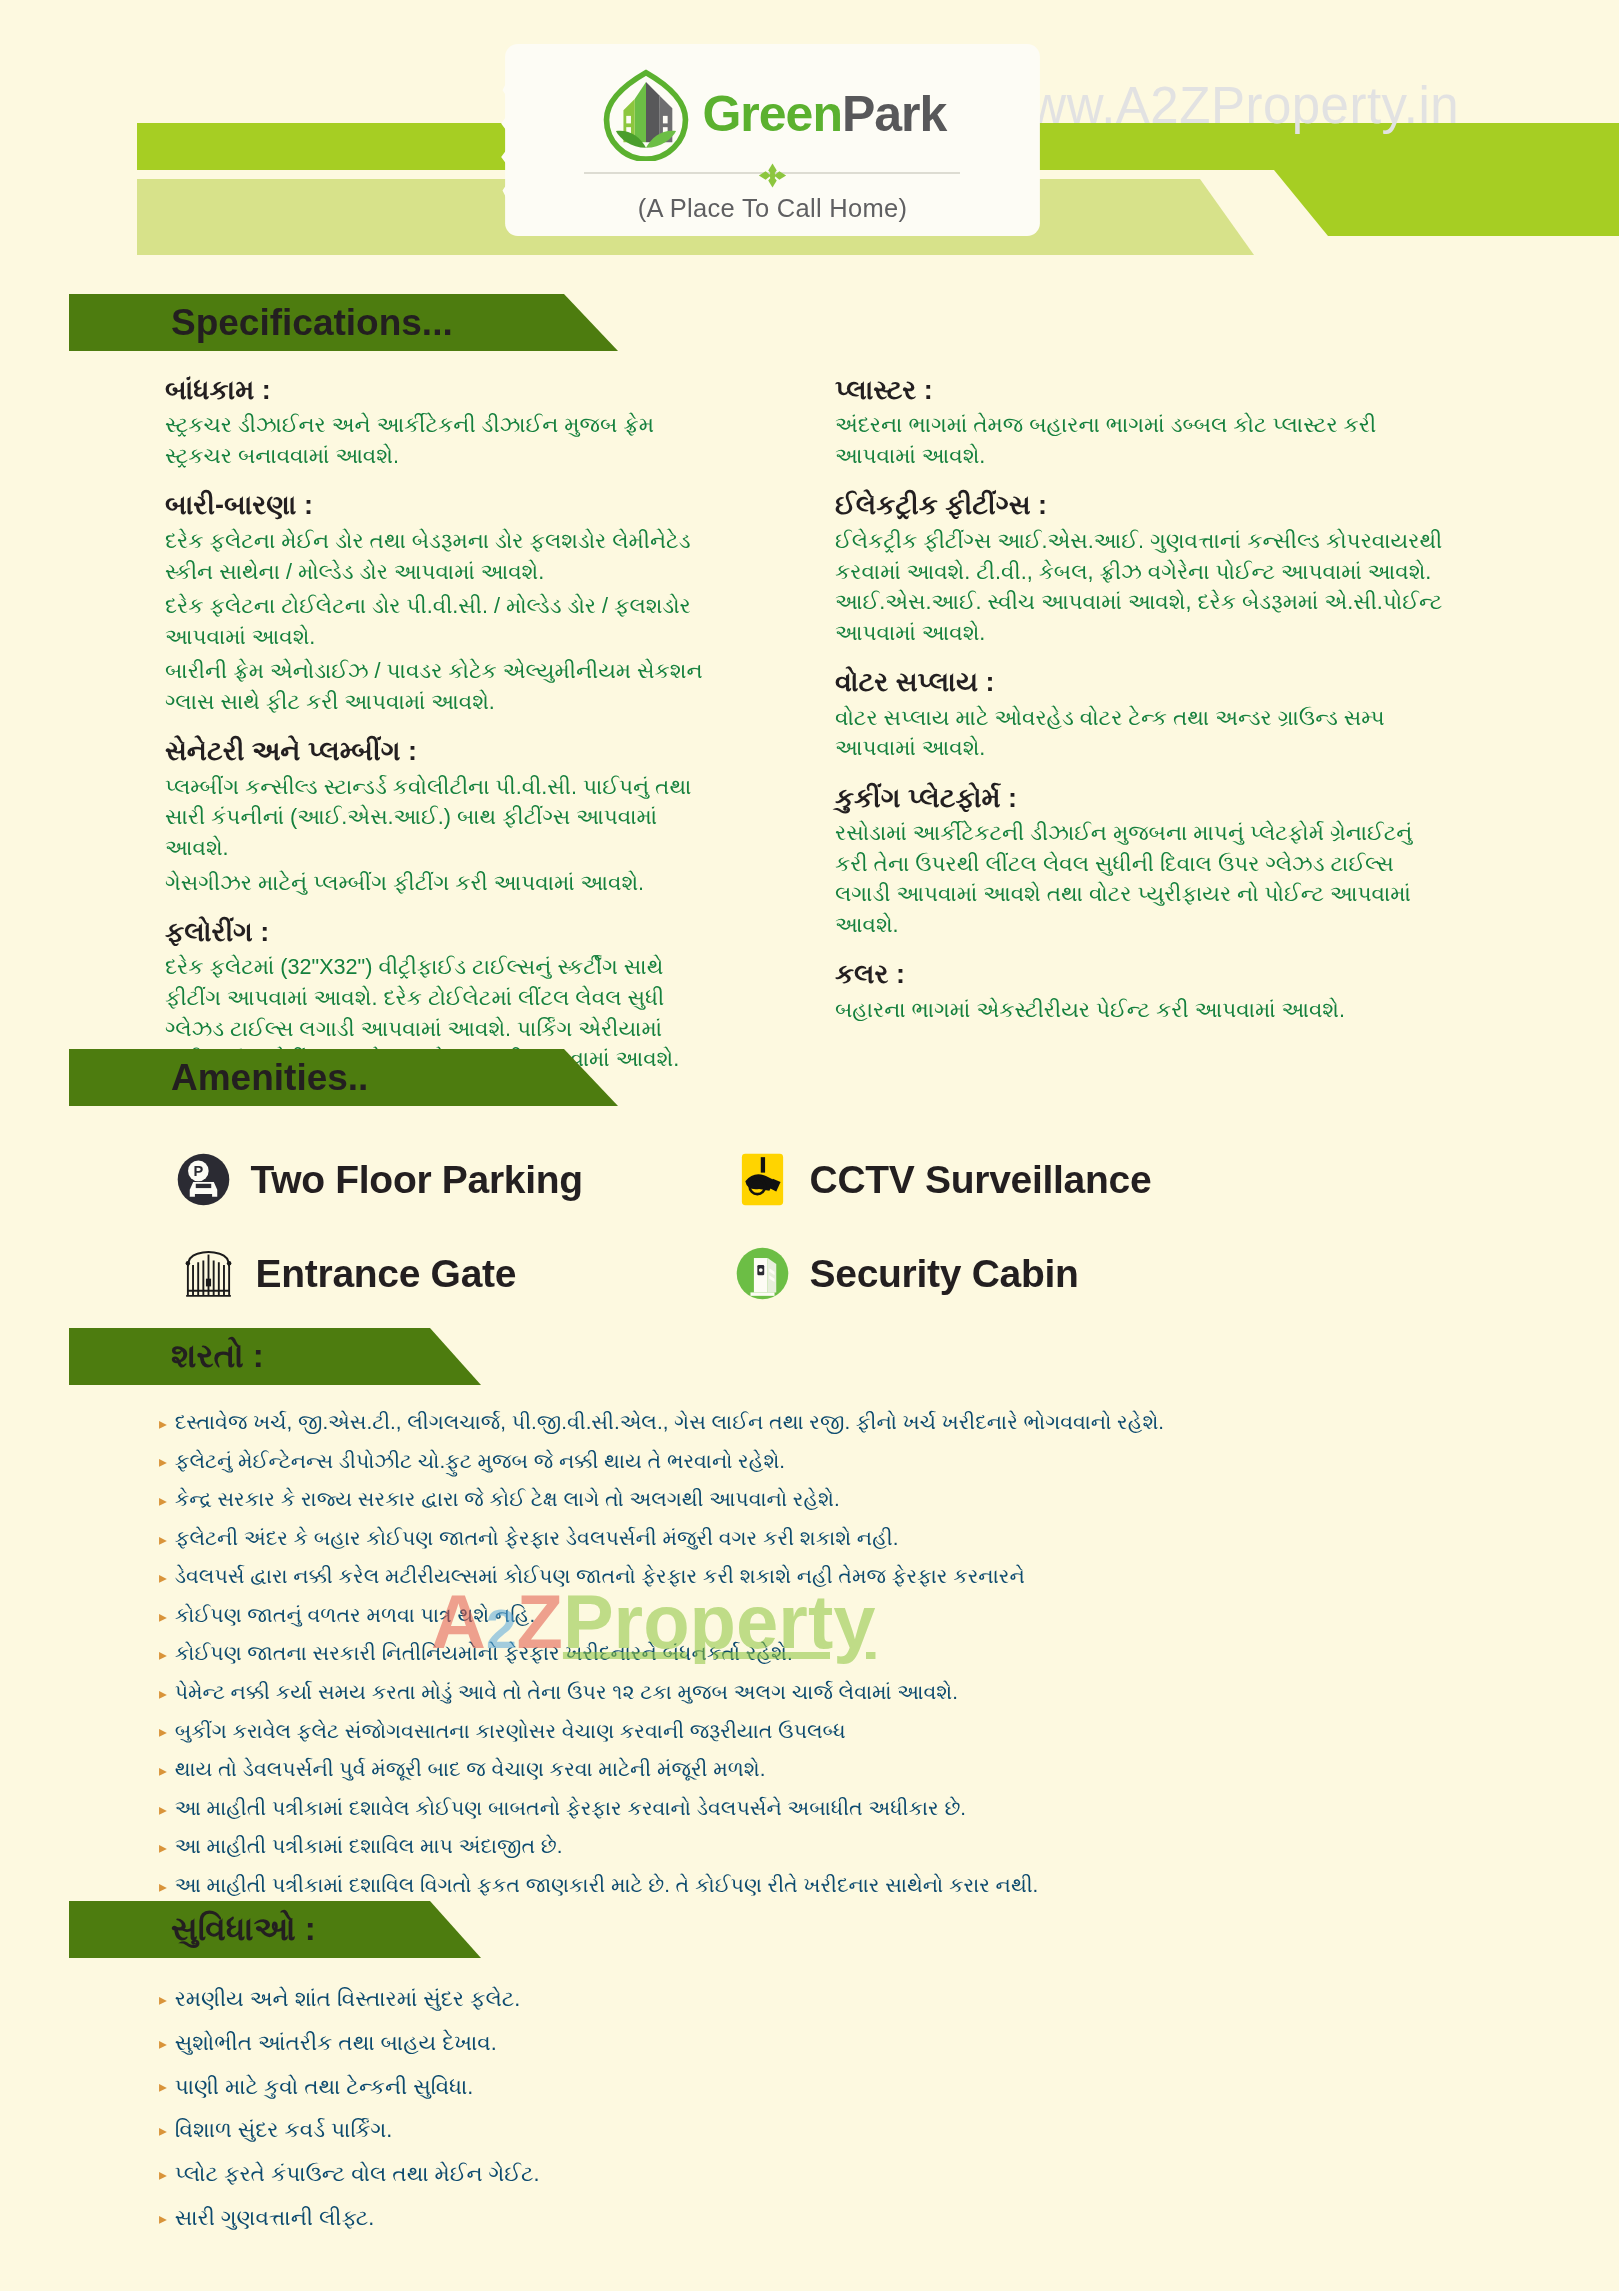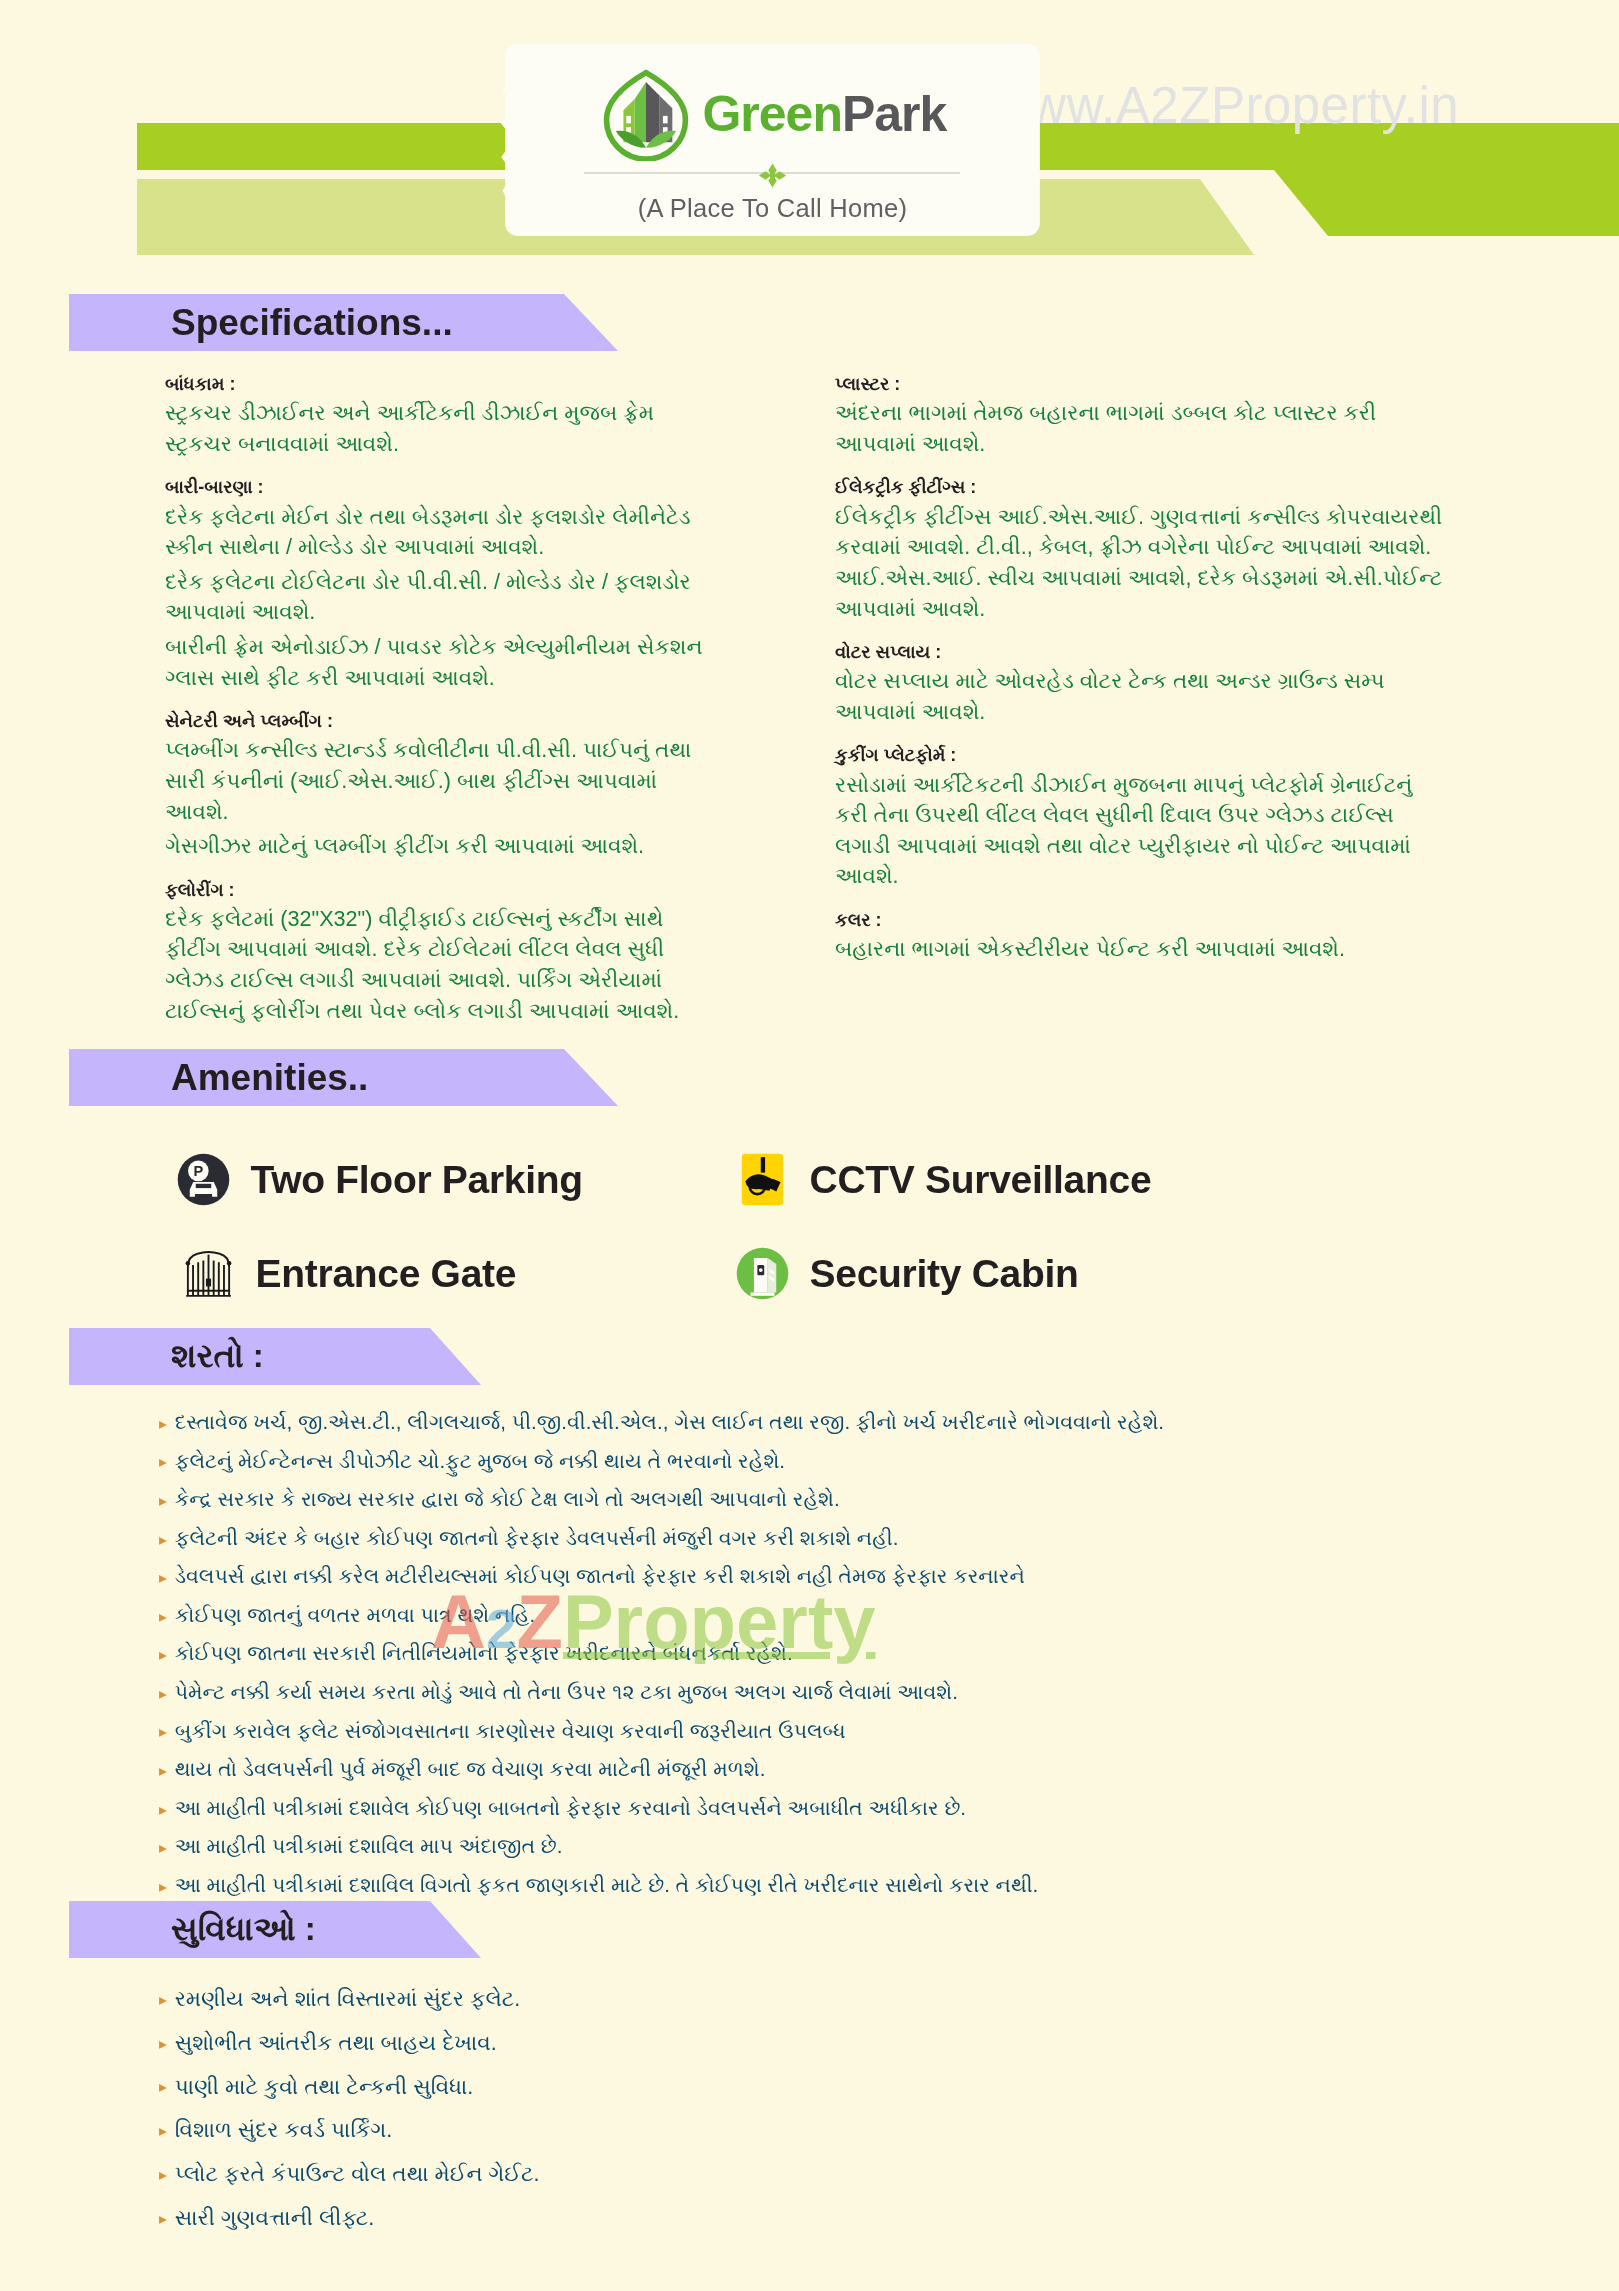--- a/index.html
+++ b/index.html
@@ -82,33 +82,33 @@
   .logo-floret{
     position:absolute;left:247px;top:114px;width:35px;height:29px;
   }
   .logo-tag{
     position:absolute;left:0;top:147px;width:529px;text-align:center;
     font-size:25.5px;color:#5f5f61;letter-spacing:0.3px;
   }
 
   
   .ribbon{
-    position:absolute;height:57px;background:#c4b5fd;
+    position:absolute;height:57px;background:#4d7c0f;
     display:flex;align-items:center;
   }
   .ribbon .r-label{
     margin-left:102px;font-size:37px;font-weight:700;color:#231f20;
     white-space:nowrap;
   }
   .ribbon.small .r-label{font-size:33px;}
 
   
   .spec-col{position:absolute;}
   .spec-h{
-    font-size:18px;font-weight:700;color:#231f20;
+    font-size:27px;font-weight:700;color:#231f20;
     margin:0 0 2px 0;line-height:1.35;
   }
   .spec-p{
     font-size:21.6px;color:#15803d;line-height:1.42;
     margin:0 0 15.7px 0;
   }
   .spec-p.tight{margin-bottom:3.9px;}
 
   
   .amen-grid{position:absolute;left:127px;top:1152px;width:1176px;}

